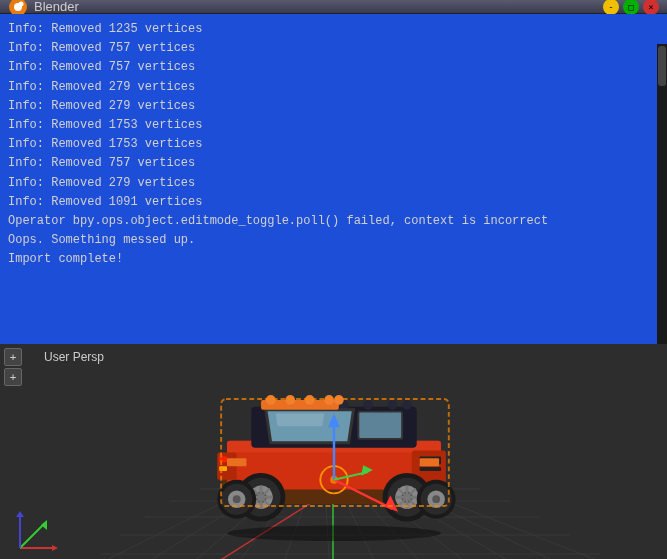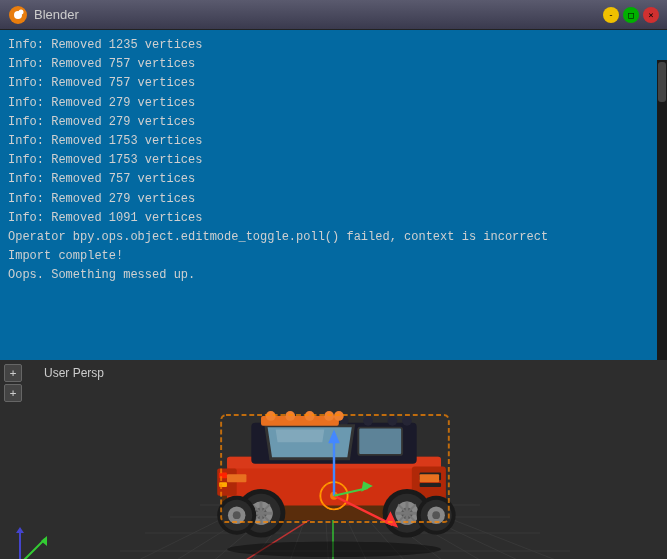--- a/index.html
+++ b/index.html
@@ -7,21 +7,21 @@
       width: 667px;
       height: 559px;
       overflow: hidden;
       font-family: monospace;
       background: #1a1a1a;
     }
 
     
     #title-bar {
       width: 100%;
-      height: 30px;
+      height: 14px;
       background: linear-gradient(to bottom, #5a5a6e, #3a3a4e);
       display: flex;
       align-items: center;
       justify-content: space-between;
       padding: 0 8px;
       border-bottom: 1px solid #222;
     }
     #title-left {
       display: flex;
       align-items: center;
@@ -51,21 +51,21 @@
       cursor: pointer;
     }
     .title-btn-min { background: #f0c000; }
     .title-btn-max { background: #00b000; }
     .title-btn-close { background: #d03030; }
 
     
     #console-area {
       width: 100%;
       height: 330px;
-      background: #0369a1;
+      background: #1d4ed8;
       padding: 6px 8px;
       overflow: hidden;
     }
     .console-line {
       color: #d0d0d0;
       font-size: 12px;
       line-height: 1.6;
       font-family: 'Courier New', Courier, monospace;
       white-space: pre;
     }
@@ -199,22 +199,22 @@
         <div class="console-line info">Info: Removed 757 vertices</div>
         <div class="console-line info">Info: Removed 757 vertices</div>
         <div class="console-line info">Info: Removed 279 vertices</div>
         <div class="console-line info">Info: Removed 279 vertices</div>
         <div class="console-line info">Info: Removed 1753 vertices</div>
         <div class="console-line info">Info: Removed 1753 vertices</div>
         <div class="console-line info">Info: Removed 757 vertices</div>
         <div class="console-line info">Info: Removed 279 vertices</div>
         <div class="console-line info">Info: Removed 1091 vertices</div>
         <div class="console-line error">Operator bpy.ops.object.editmode_toggle.poll() failed, context is incorrect</div>
+        <div class="console-line oops">Oops. Something messed up.</div>
         <div class="console-line success">Import complete!</div>
-        <div class="console-line oops">Oops. Something messed up.</div>
       </div>
   </div>
   <div id="console-scrollbar">
     <div id="console-scrollbar-thumb"></div>
   </div>
 </div>
 
 <div id="viewport-area">
 
   <svg id="viewport-grid" viewBox="0 0 667 229" xmlns="http://www.w3.org/2000/svg">

